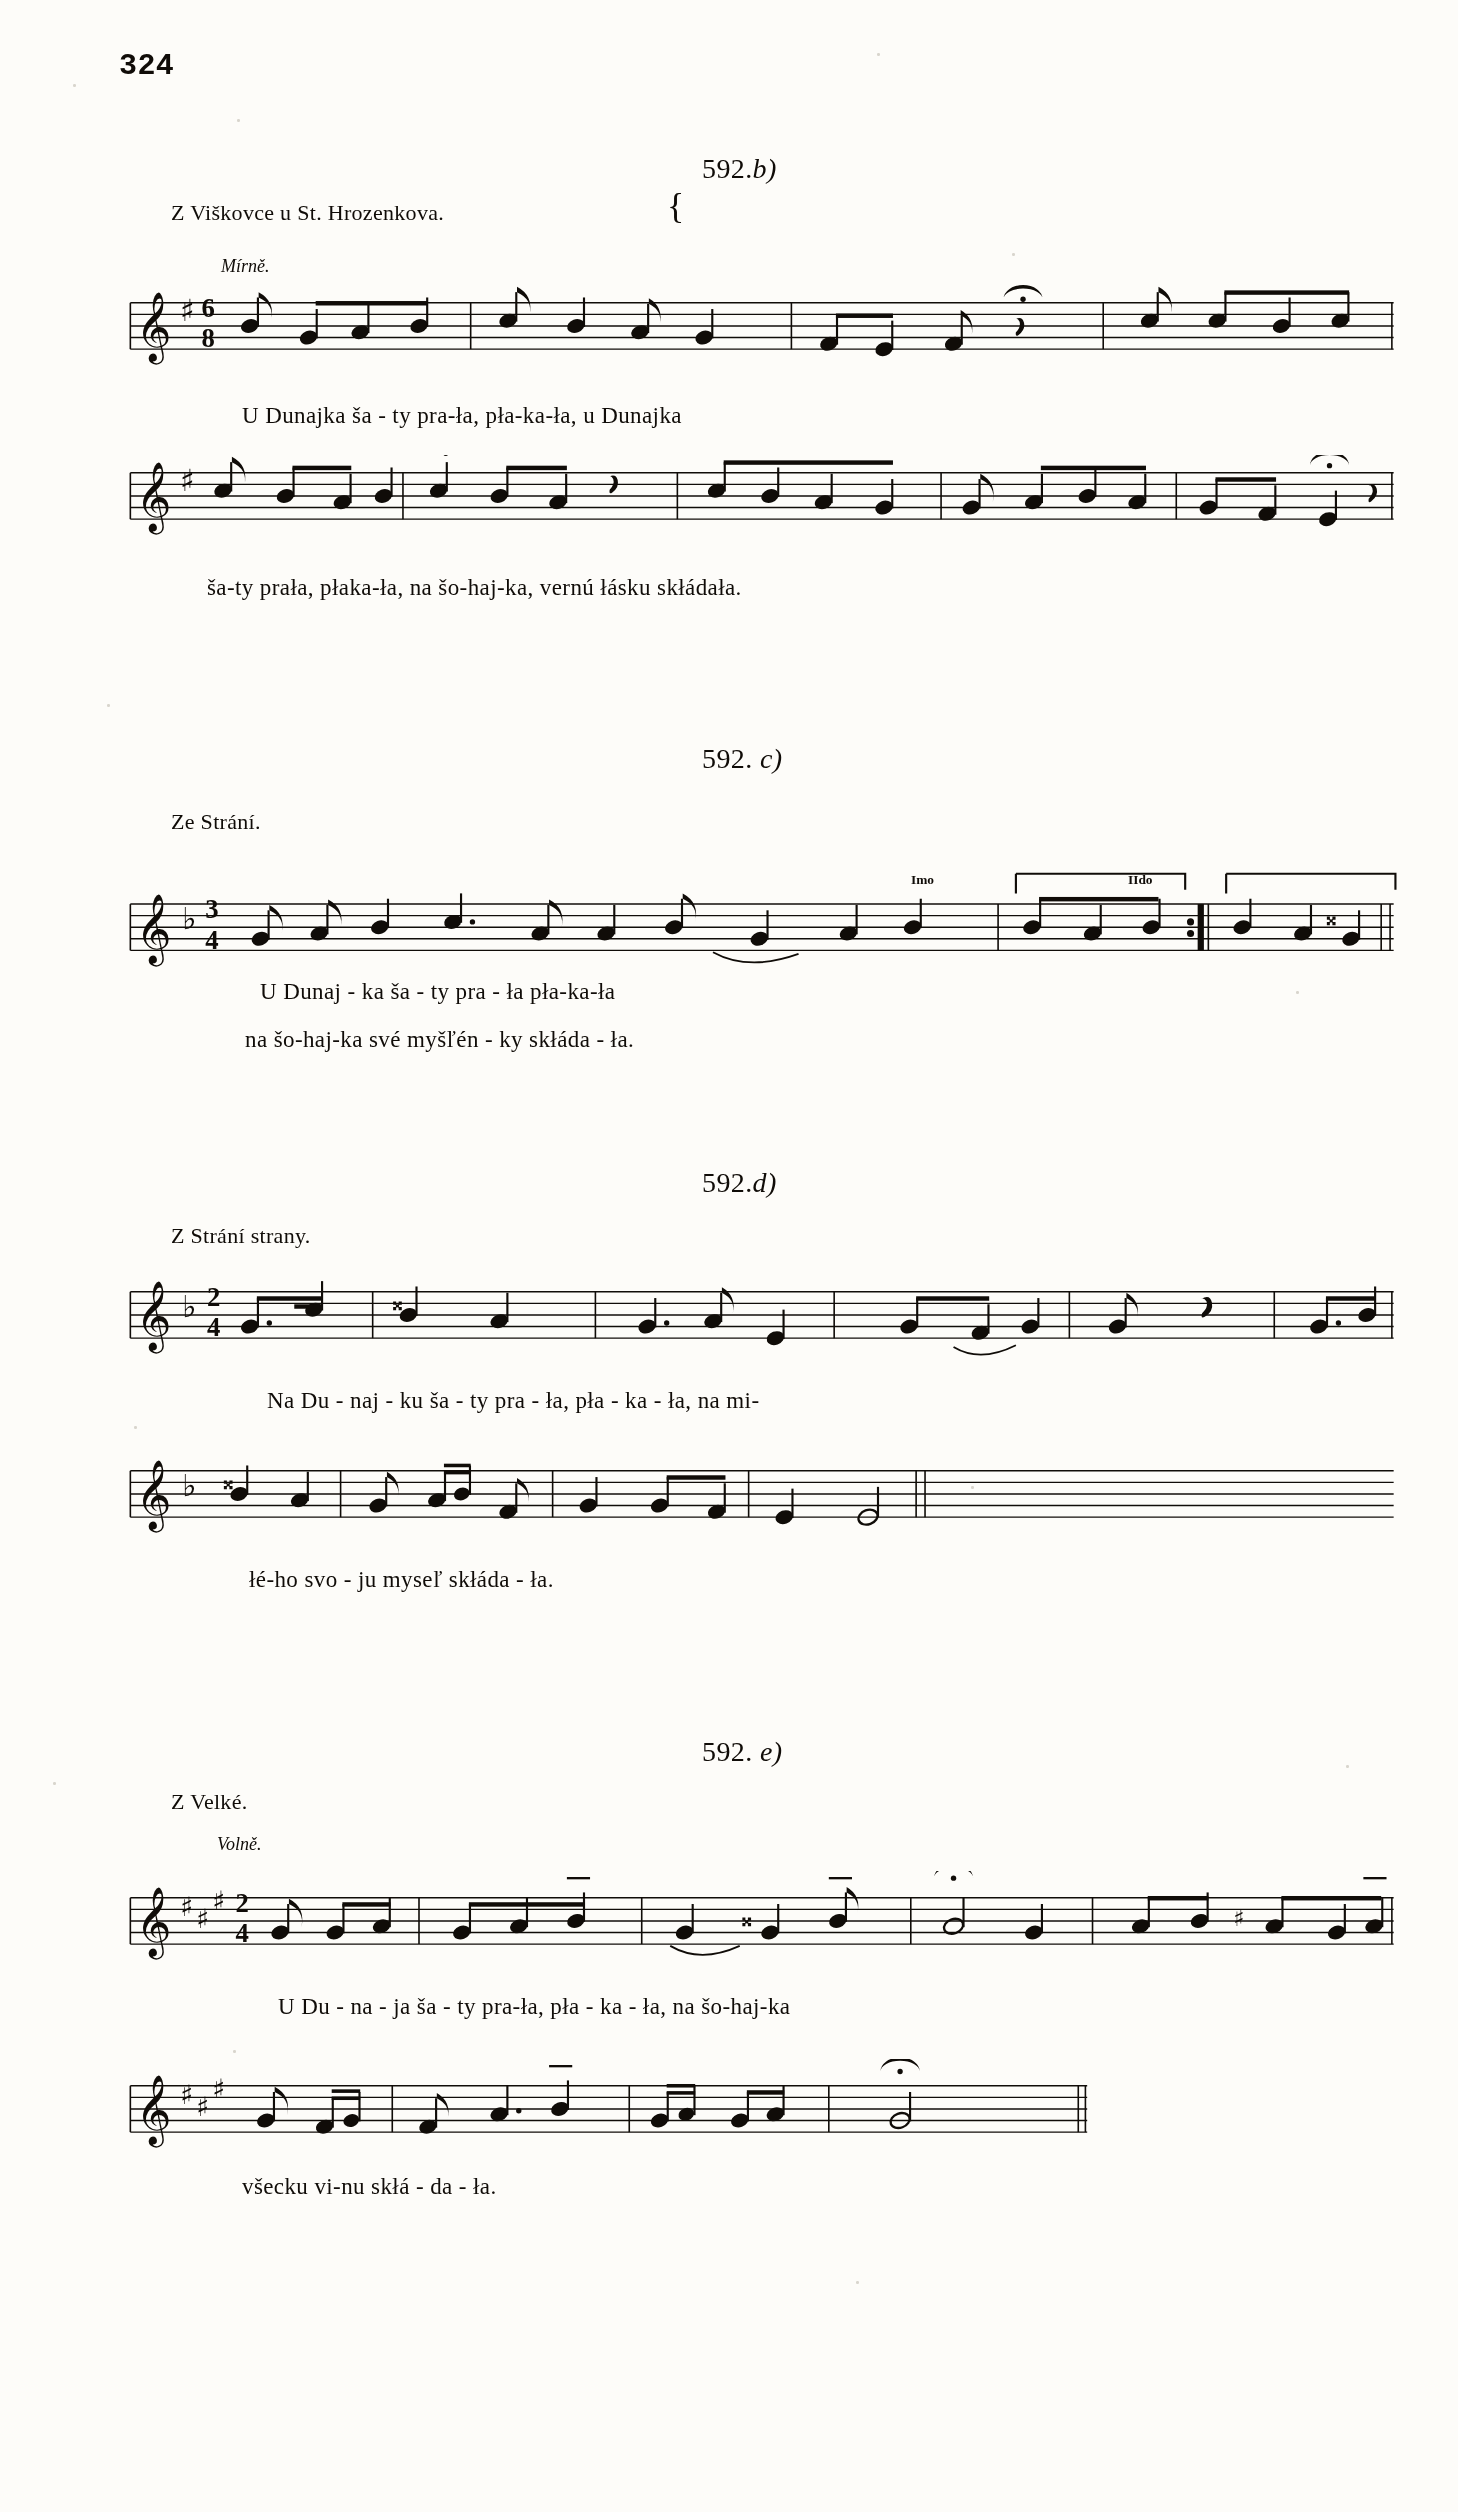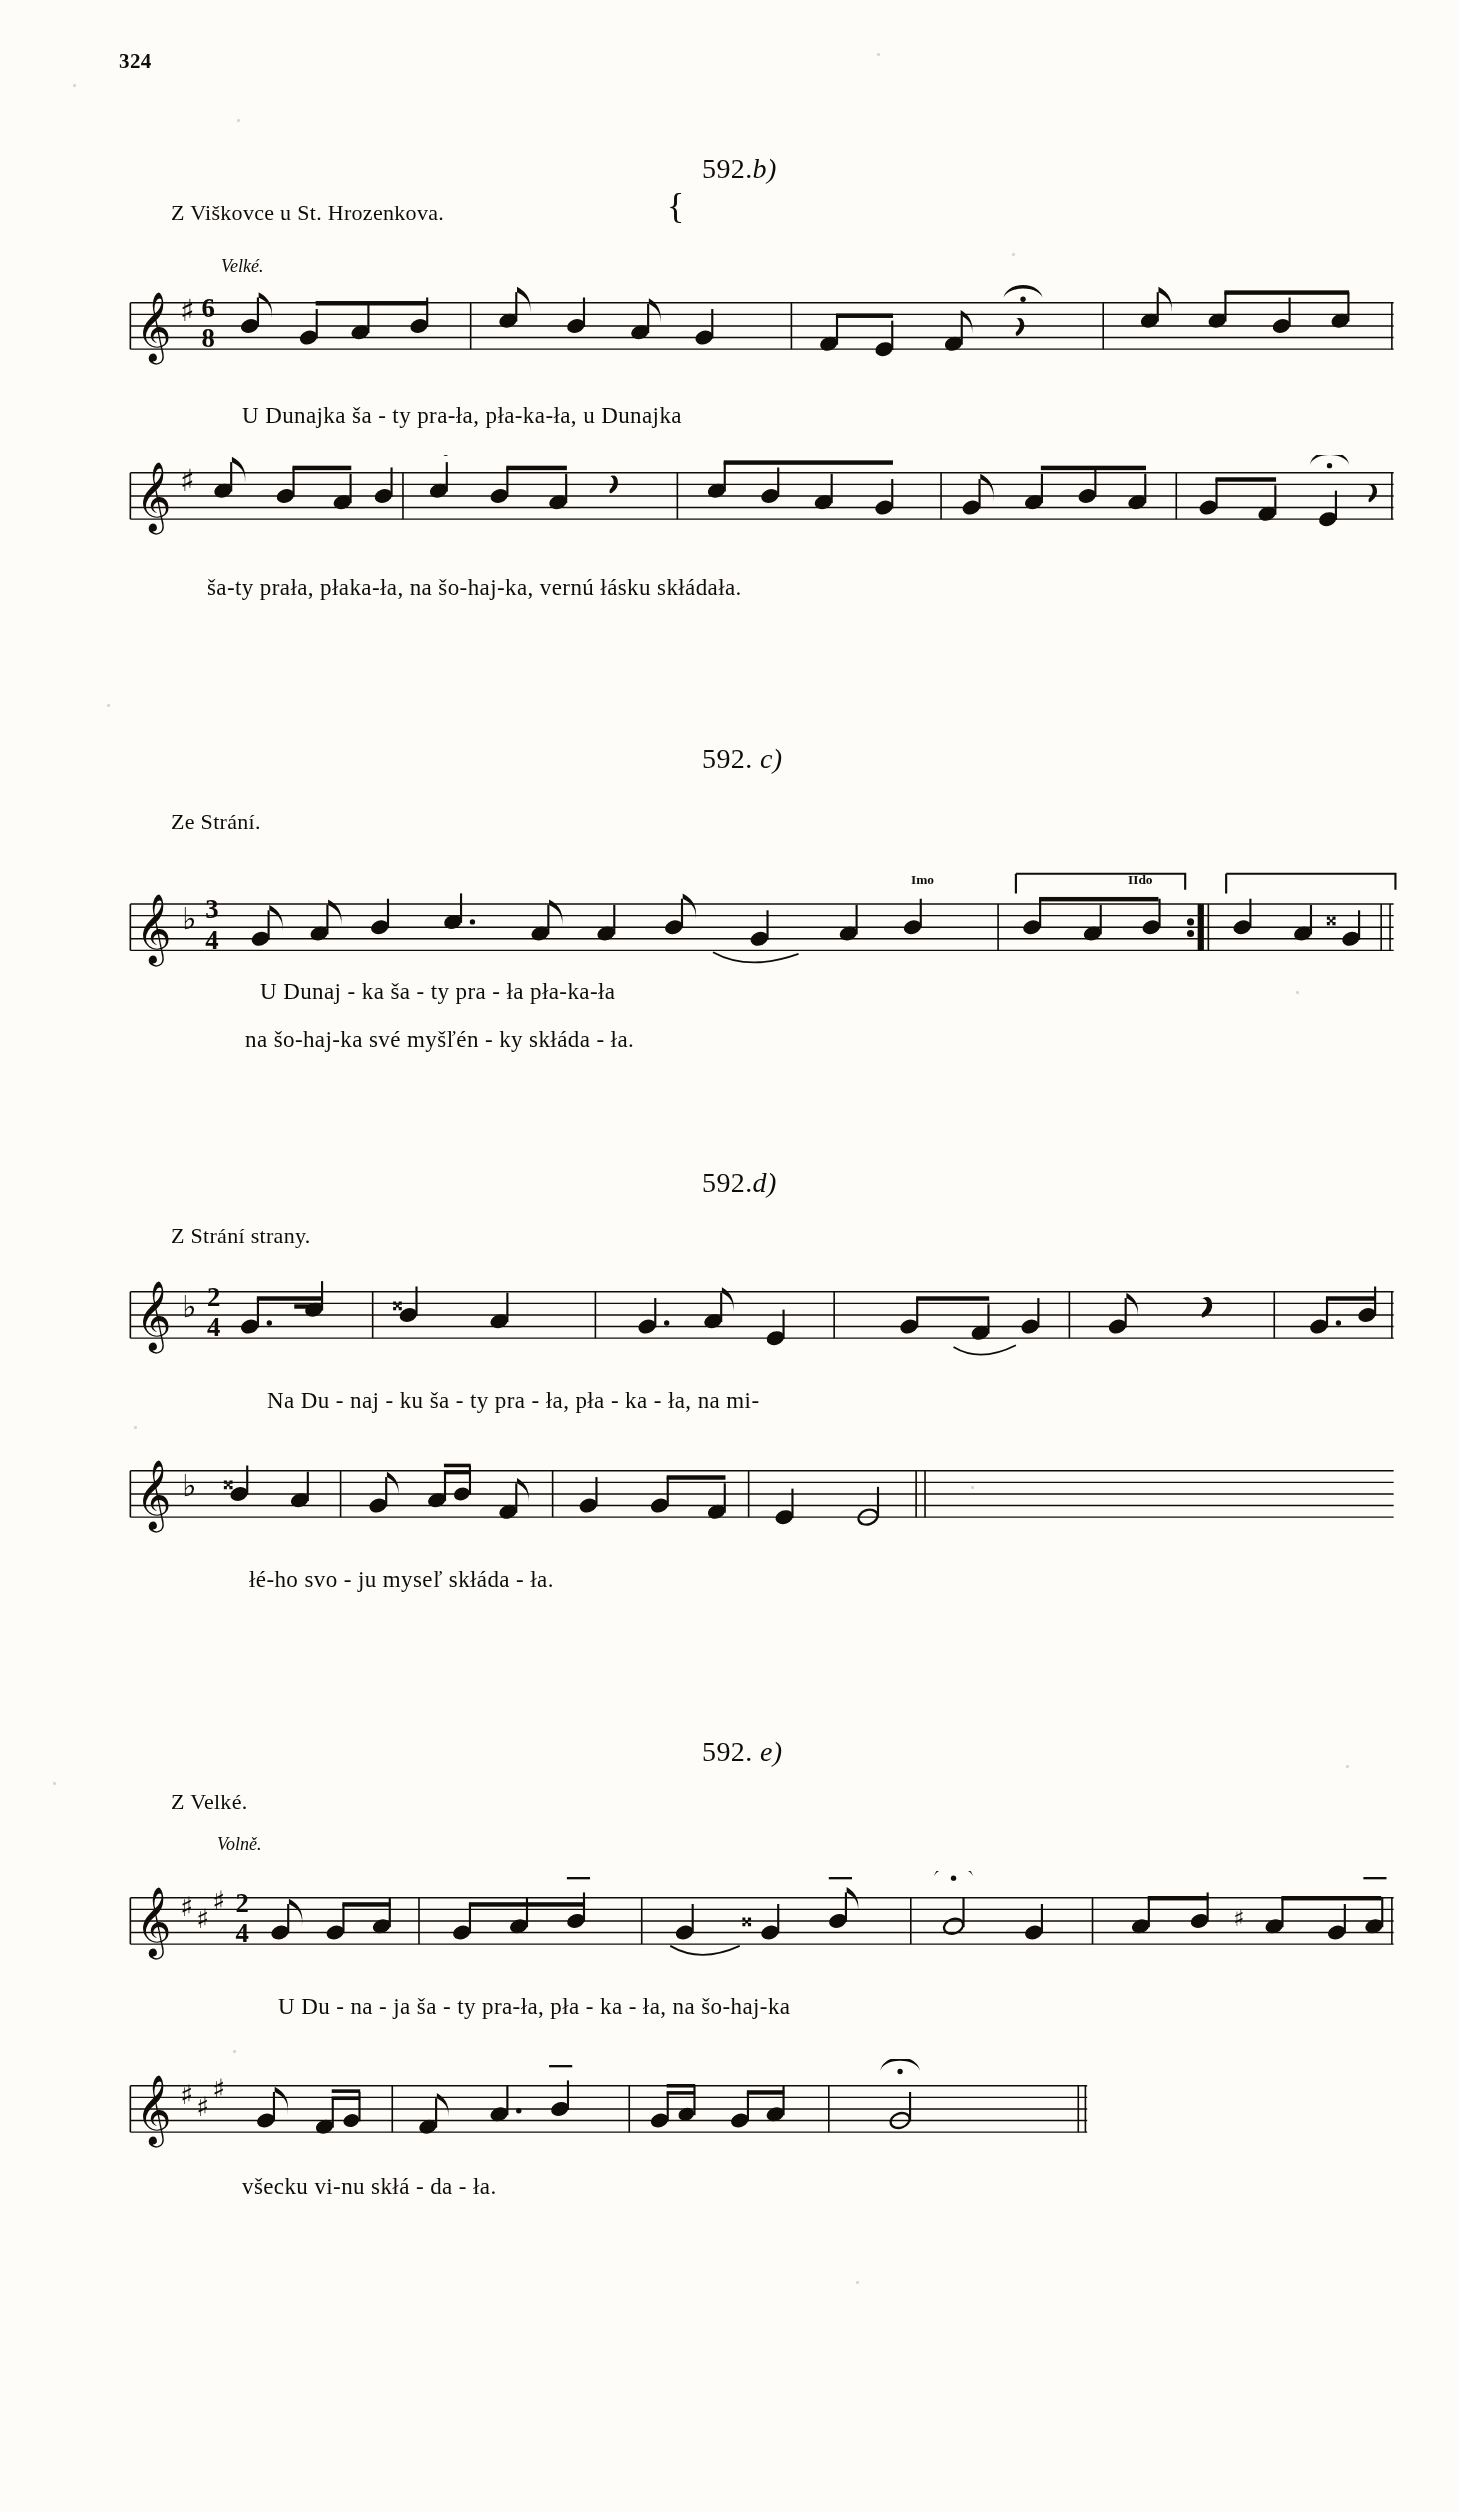--- a/index.html
+++ b/index.html
@@ -26,24 +26,24 @@
     width: 2.7px;
     height: 2.7px;
     background: #b9b4aa;
     border-radius: 50%;
     opacity: .55;
   }
   .page-number {
     position: absolute;
     left: 119px;
     top: 49px;
-    font-size: 21px;
+    font-size: 30px;
     font-weight: bold;
     letter-spacing: 0.4px;
-    font-family: Liberation Serif, serif;
+    font-family: Liberation Mono, monospace;
   }
   .song-no {
     position: absolute;
     font-size: 28px;
     font-family: "Liberation Serif", serif;
     letter-spacing: 0.4px;
   }
   .song-no i { font-style: italic; }
   .source {
     position: absolute;
@@ -96,21 +96,21 @@
   <div class="speck" style="left:1346px;top:1765px;"></div>
   <div class="speck" style="left:53px;  top:1782px;"></div>
 
   <div class="page-number">324</div>
 
   <div class="song-no" style="left:702px; top:153px;">
     <span>592.</span><i>b)</i>
   </div>
   <div class="source" style="left:171px; top:200px;">Z Viškovce u St. Hrozenkova.</div>
   <div class="curly" style="left:667px; top:185px;">{</div>
-  <div class="tempo" style="left:221px; top:256px;">Velké.</div>
+  <div class="tempo" style="left:221px; top:256px;">Mírně.</div>
 
   <div class="stave-wrap" style="left:125px; top:285px;">
     <svg width="1274" height="98" viewBox="0 0 1430 110" xmlns="http://www.w3.org/2000/svg">
       <g stroke="#100c08" stroke-width="1.6">
         <line x1="6" y1="20" x2="1424" y2="20"></line>
         <line x1="6" y1="33" x2="1424" y2="33"></line>
         <line x1="6" y1="46" x2="1424" y2="46"></line>
         <line x1="6" y1="59" x2="1424" y2="59"></line>
         <line x1="6" y1="72" x2="1424" y2="72"></line>
       </g>

